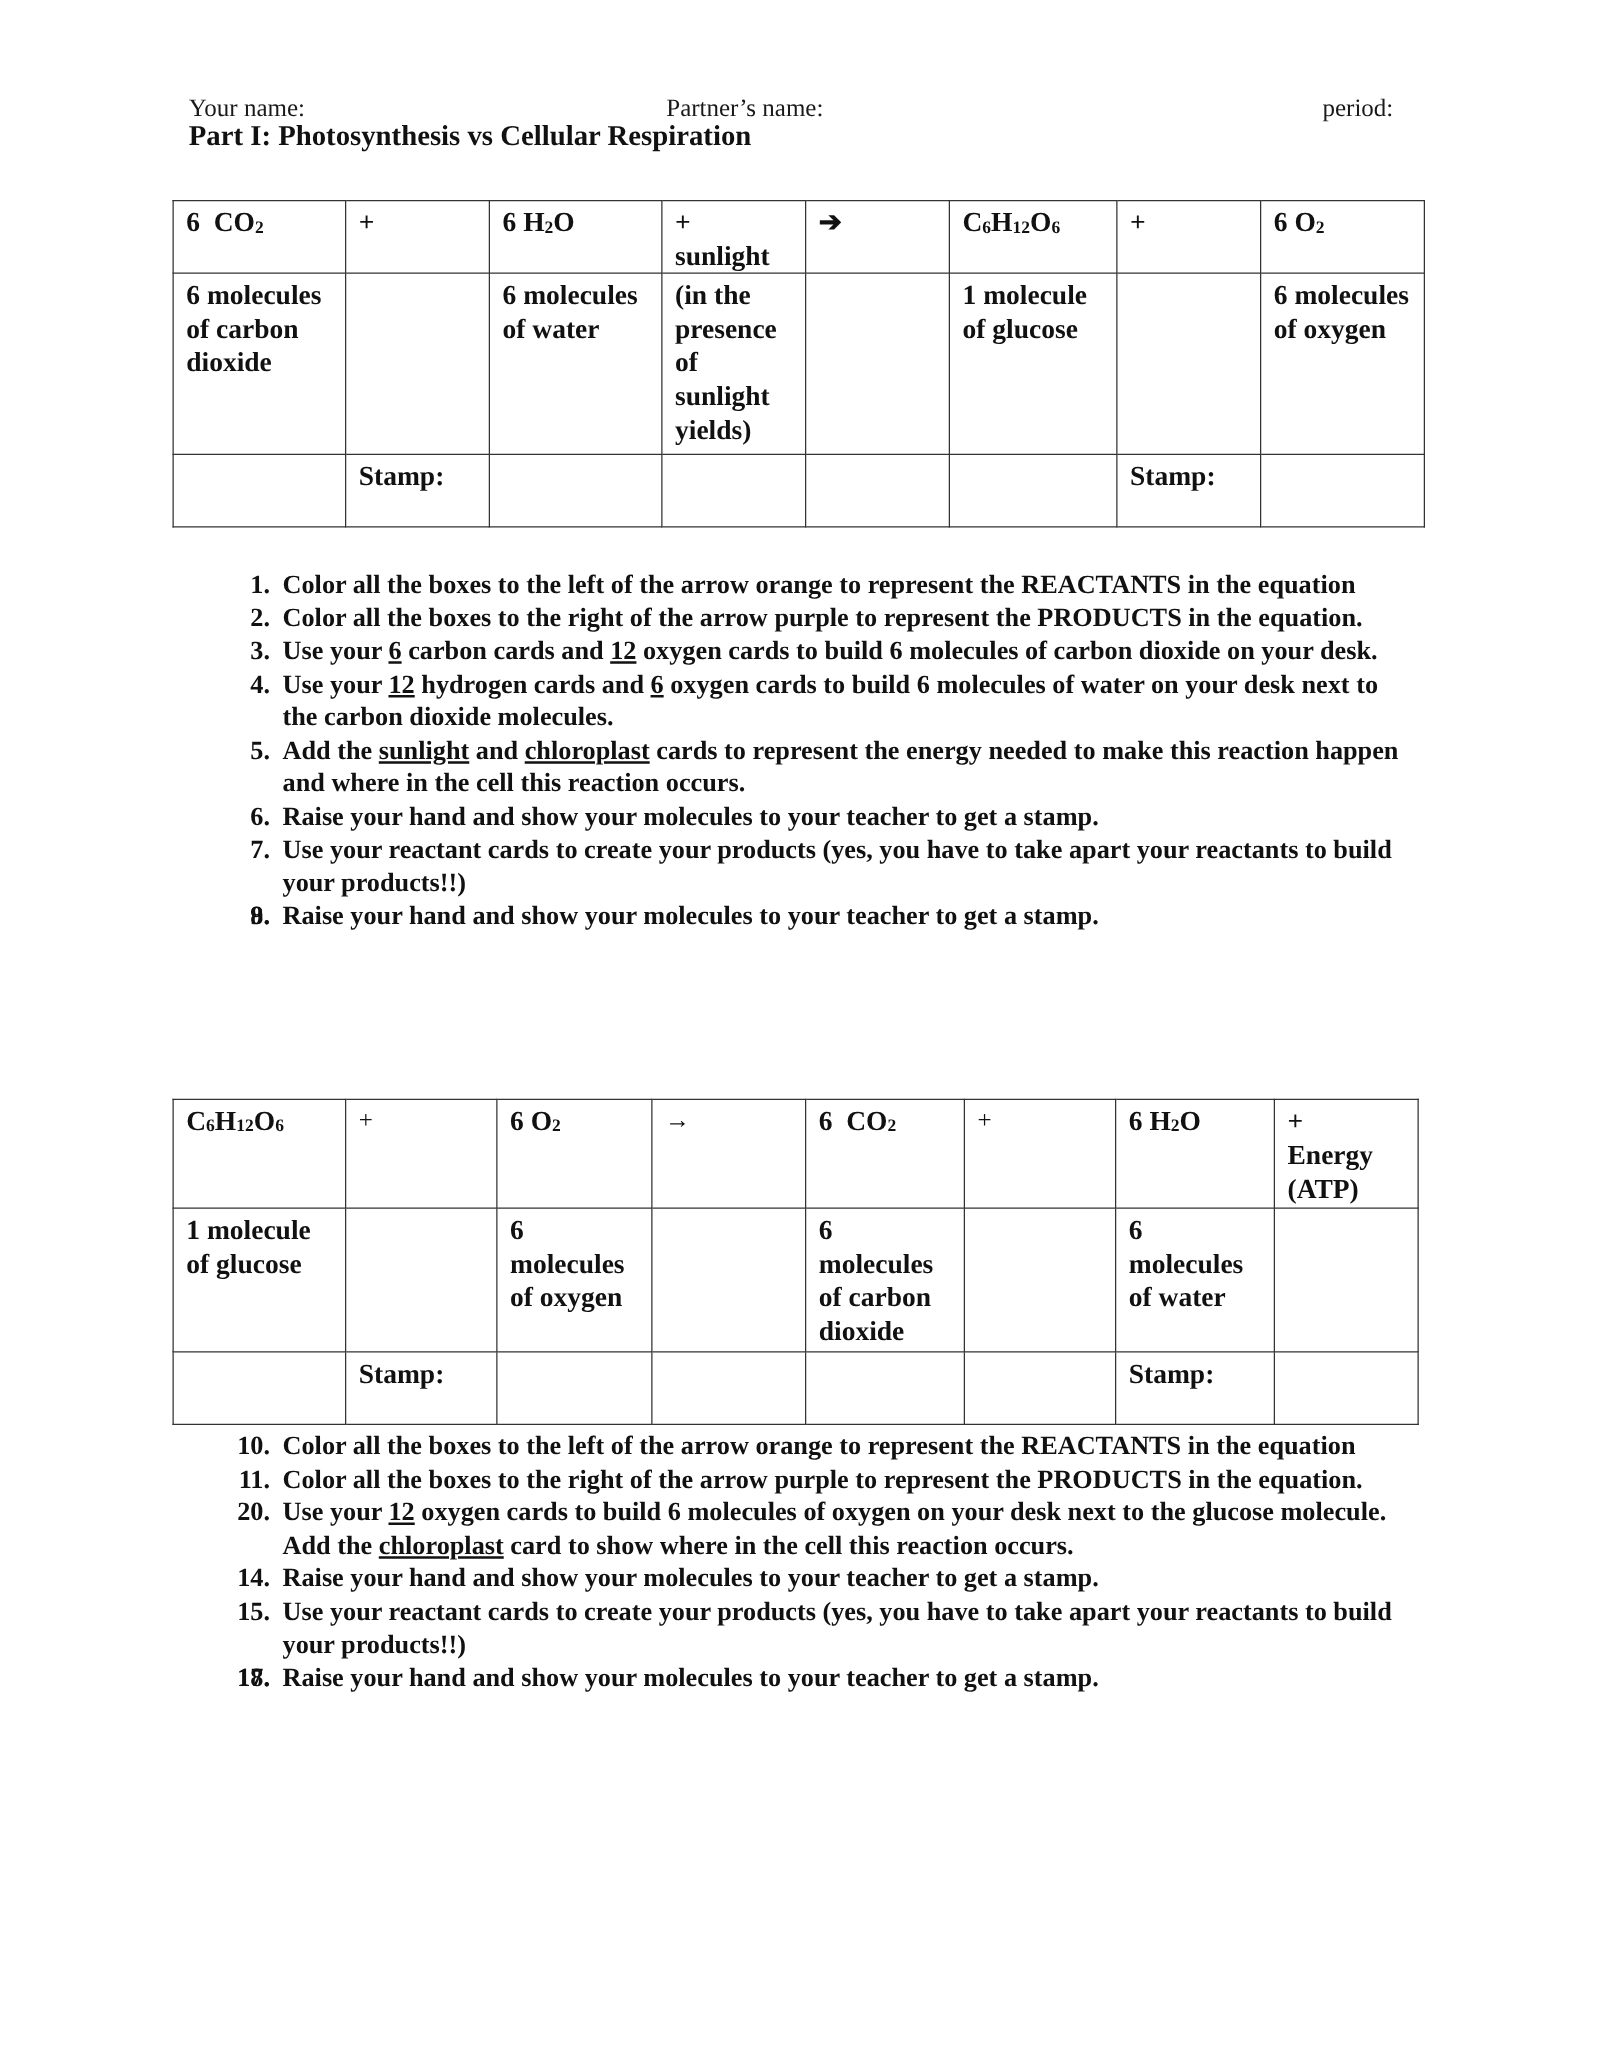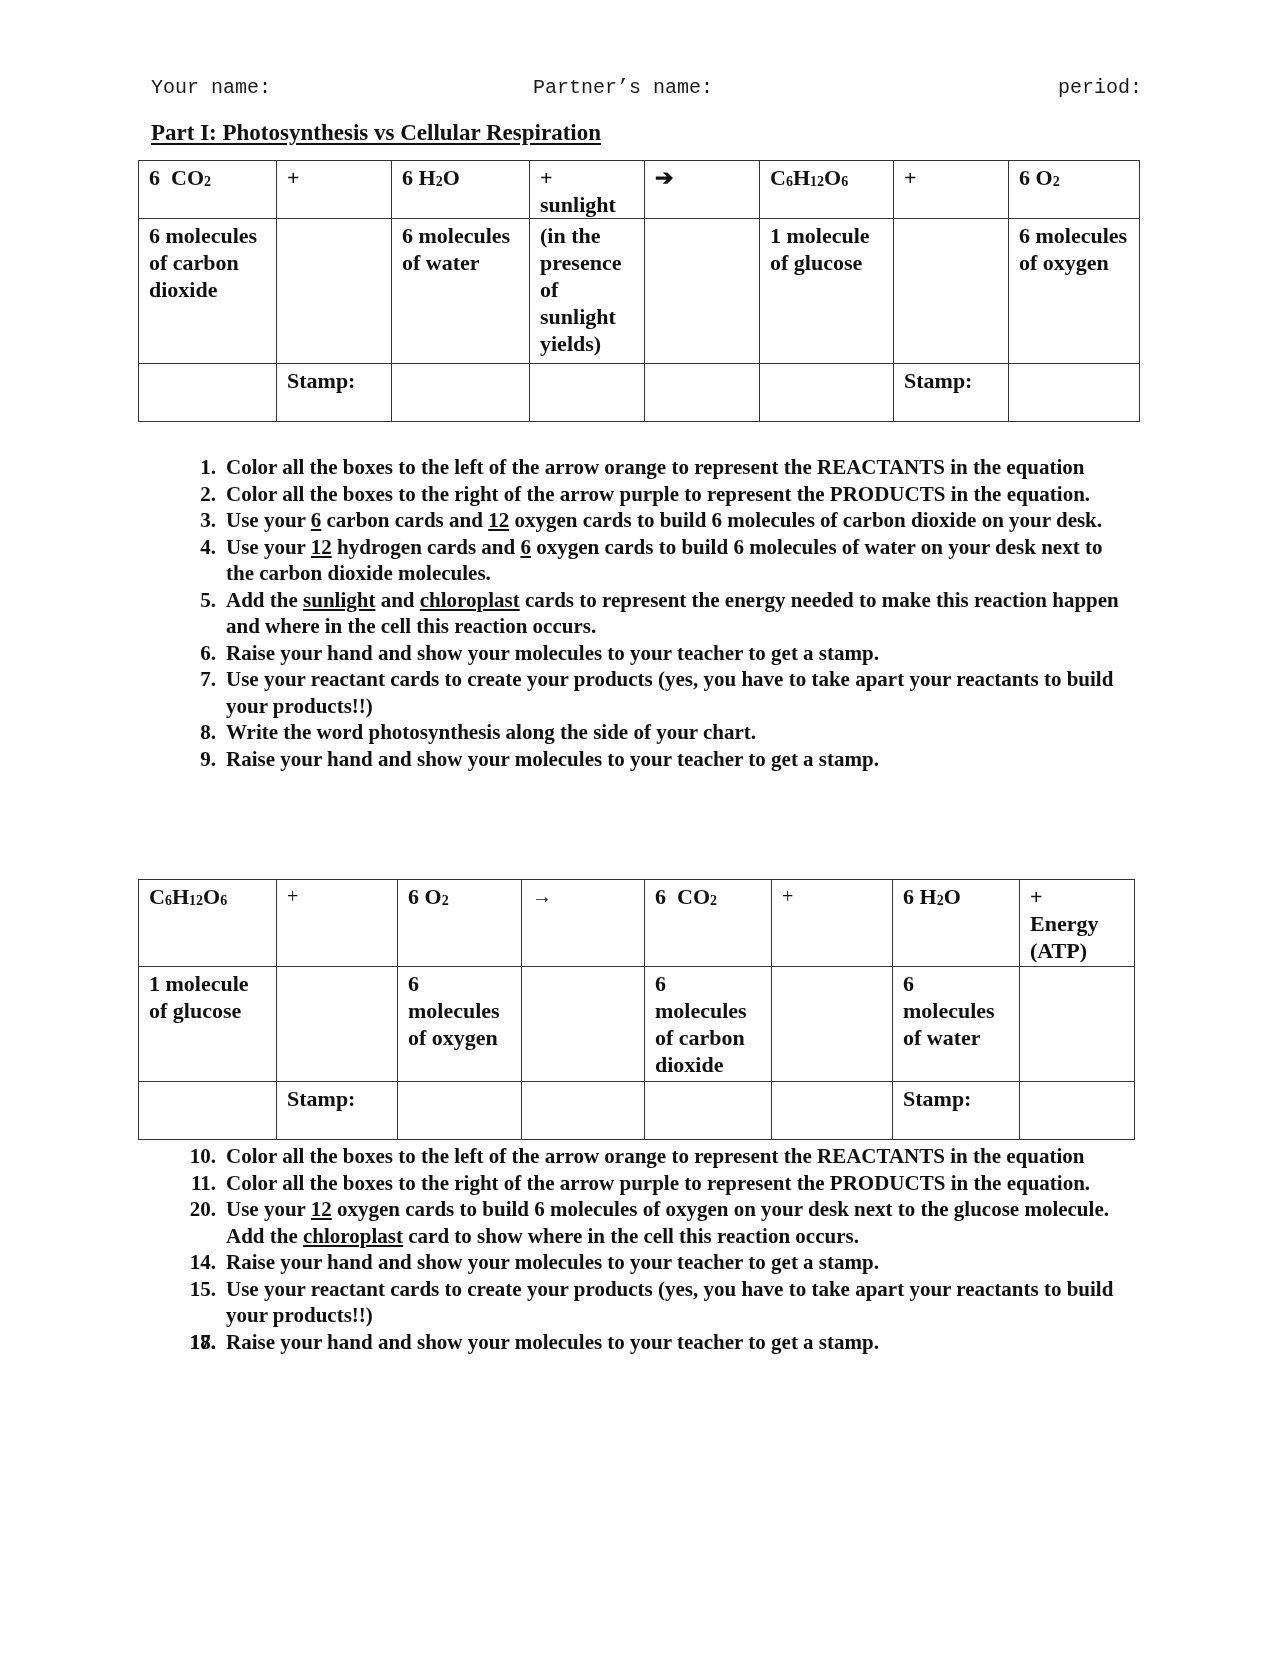--- a/index.html
+++ b/index.html
@@ -1,18 +1,18 @@
 <!DOCTYPE html>
 <html><head>
 <meta charset="utf-8">
 <style>
   html, body { margin:0; padding:0; background:#ffffff; }
   body { width:1280px; height:1656px; position:relative; overflow:hidden; color:#111; }
-  .hdr { position:absolute; top:76px; font-family:Liberation Mono, monospace; font-size:20px; color:#1a1a1a; }
-  .title { position:absolute; left:151px; top:120px; font-family:"Liberation Serif", serif; font-weight:bold; font-size:23px; text-decoration:underline; text-underline-offset:3px; }
+  .hdr { position:absolute; top:76px; font-family:Liberation Serif, serif; font-size:20px; color:#1a1a1a; }
+  .title { position:absolute; left:151px; top:96px; font-family:"Liberation Serif", serif; font-weight:bold; font-size:23px; text-underline-offset:3px; }
   table.eq { position:absolute; left:138px; border-collapse:collapse; font-family:"Liberation Serif", serif; font-weight:bold; font-size:22px; line-height:27px;padding-left:12px; }
   table.eq td { border:1.5px solid #333; vertical-align:top; padding:3px 10px 0 10px; }
   table.eq td.plus-thin, table.eq td.arrow-thin { font-weight:normal; font-size:20px; }
   sub { font-size:14px; vertical-align:-1px; line-height:0; }
   ol.steps { position:absolute; left:180px; margin:0; padding:0; list-style:none; font-family:"Liberation Serif", serif; font-weight:bold; font-size:21px; line-height:26.5px; width:950px; }
   ol.steps li { position:relative; padding-left:46px; }
   ol.steps li .num { position:absolute; left:0; top:0; width:36px; text-align:right; }
   u { text-underline-offset:2px; }
 </style>
 </head>
@@ -59,21 +59,21 @@
   </table>
 
 <ol class="steps" style="top:454px;">
   <li><span class="num">1.</span><span>Color all the boxes to the left of the arrow orange to represent the REACTANTS in the equation</span></li>
   <li><span class="num">2.</span><span>Color all the boxes to the right of the arrow purple to represent the PRODUCTS in the equation.</span></li>
   <li><span class="num">3.</span><span>Use your </span><u>6</u><span> carbon cards and </span><u>12</u><span> oxygen cards to build 6 molecules of carbon dioxide on your desk.</span></li>
   <li><span class="num">4.</span><span>Use your </span><u>12</u><span> hydrogen cards and </span><u>6</u><span> oxygen cards to build 6 molecules of water on your desk next to the carbon dioxide  molecules.</span></li>
   <li><span class="num">5.</span><span>Add the </span><u>sunlight</u><span> and </span><u>chloroplast</u><span> cards to represent the energy needed to make this reaction happen and where in the cell this reaction occurs.</span></li>
   <li><span class="num">6.</span><span>Raise your hand and show your molecules to your teacher to get a stamp.</span></li>
   <li><span class="num">7.</span><span>Use your reactant cards to create your products (yes, you have to take apart your reactants to build your products!!)</span></li>
-  <li><span class="num">8.</span><span>Write the word photosynthesis along the side of your chart.</span></li>
+  <li><span class="num">8.</span></li>
   <li><span class="num">9.</span><span>Raise your hand and show your molecules to your teacher to get a stamp.</span></li>
 </ol>
 
 <table class="eq" style="top:879px;">
   <tbody>
       <tr style="height:87px;">
     <td style="width:117px;">C<sub>6</sub>H<sub>12</sub>O<sub>6</sub></td>
     <td style="width:100px;" class="plus-thin">+</td>
     <td style="width:103px;">6 O<sub>2</sub></td>
     <td style="width:102px;" class="arrow-thin">→</td>

